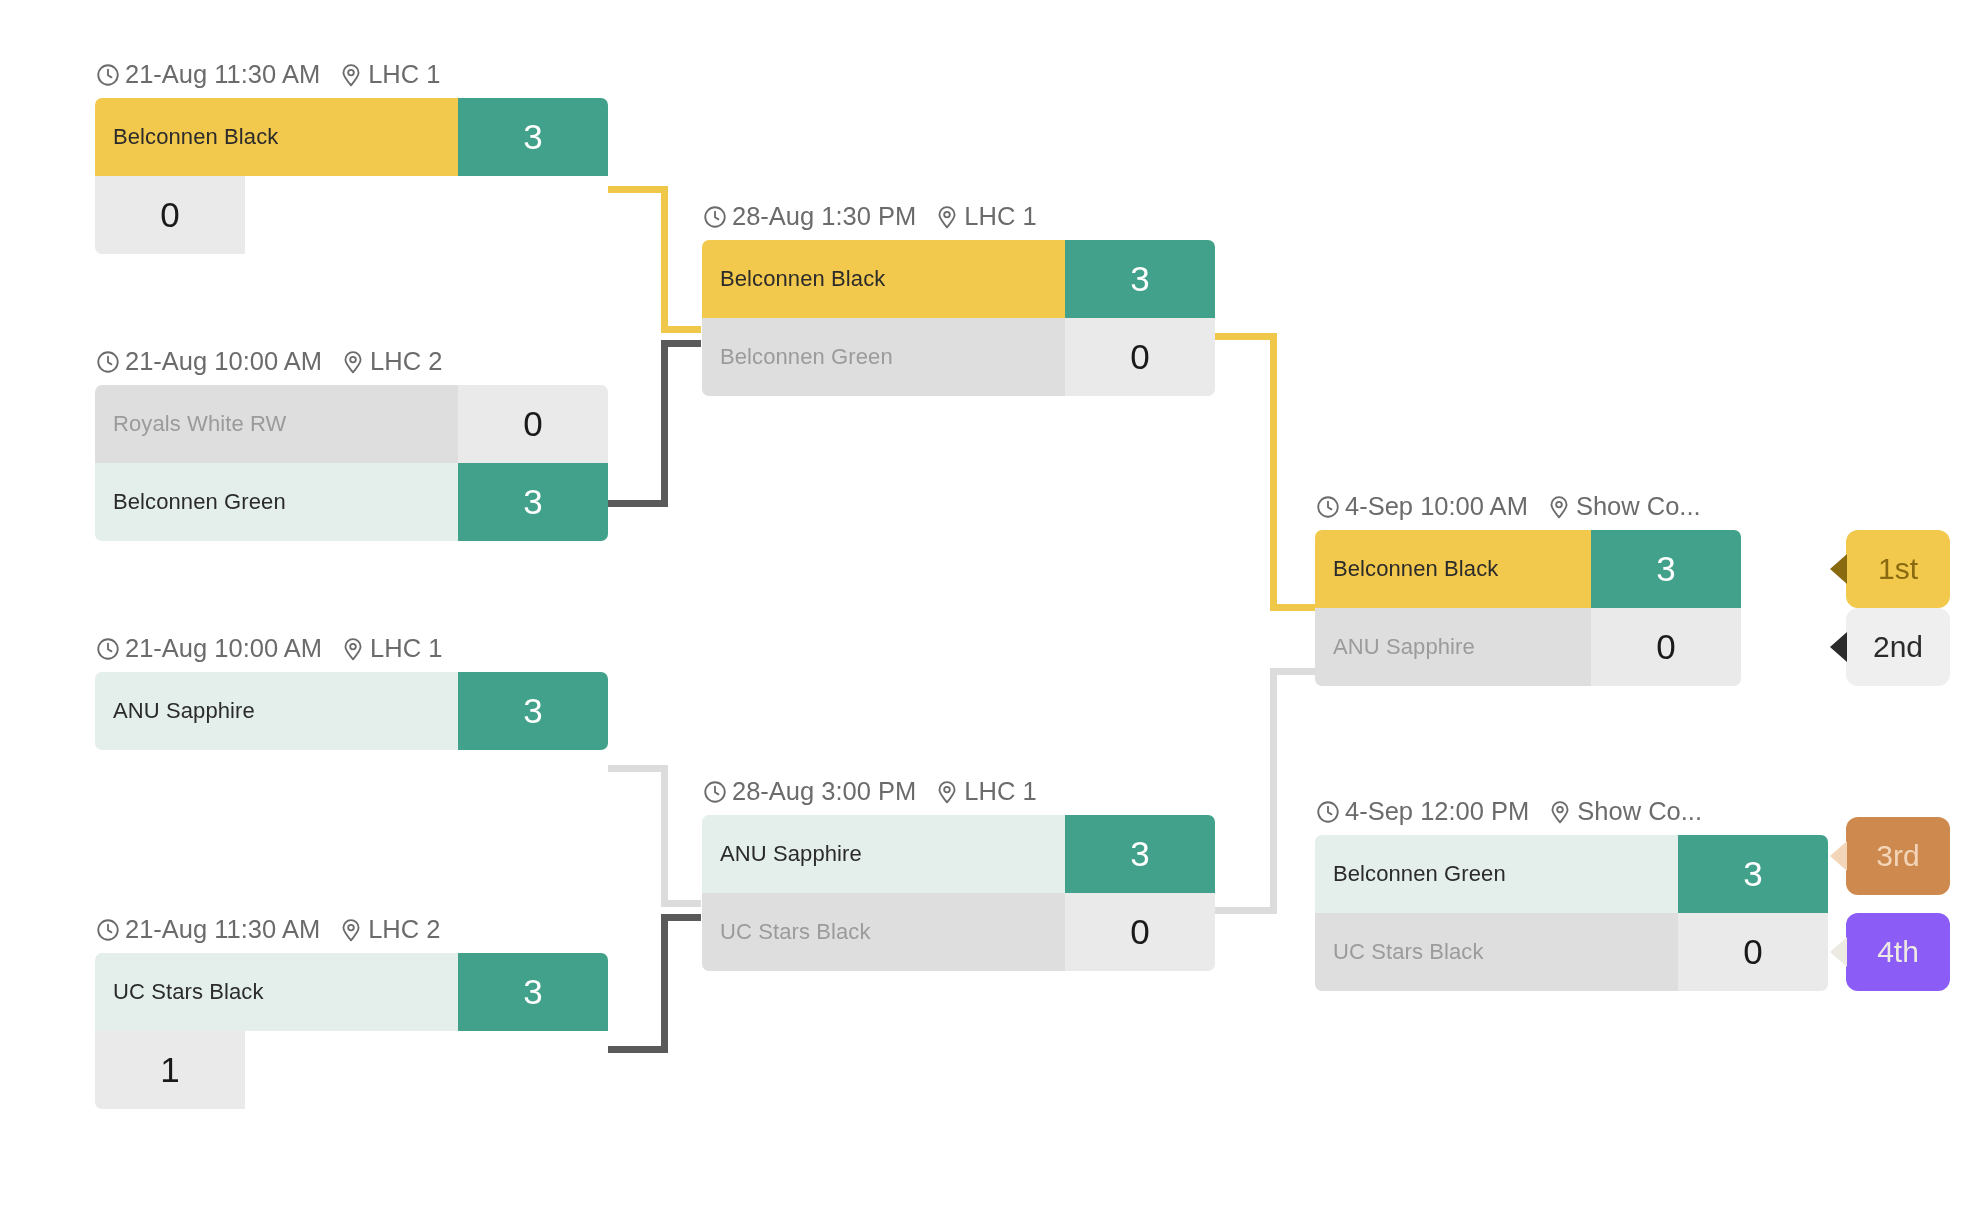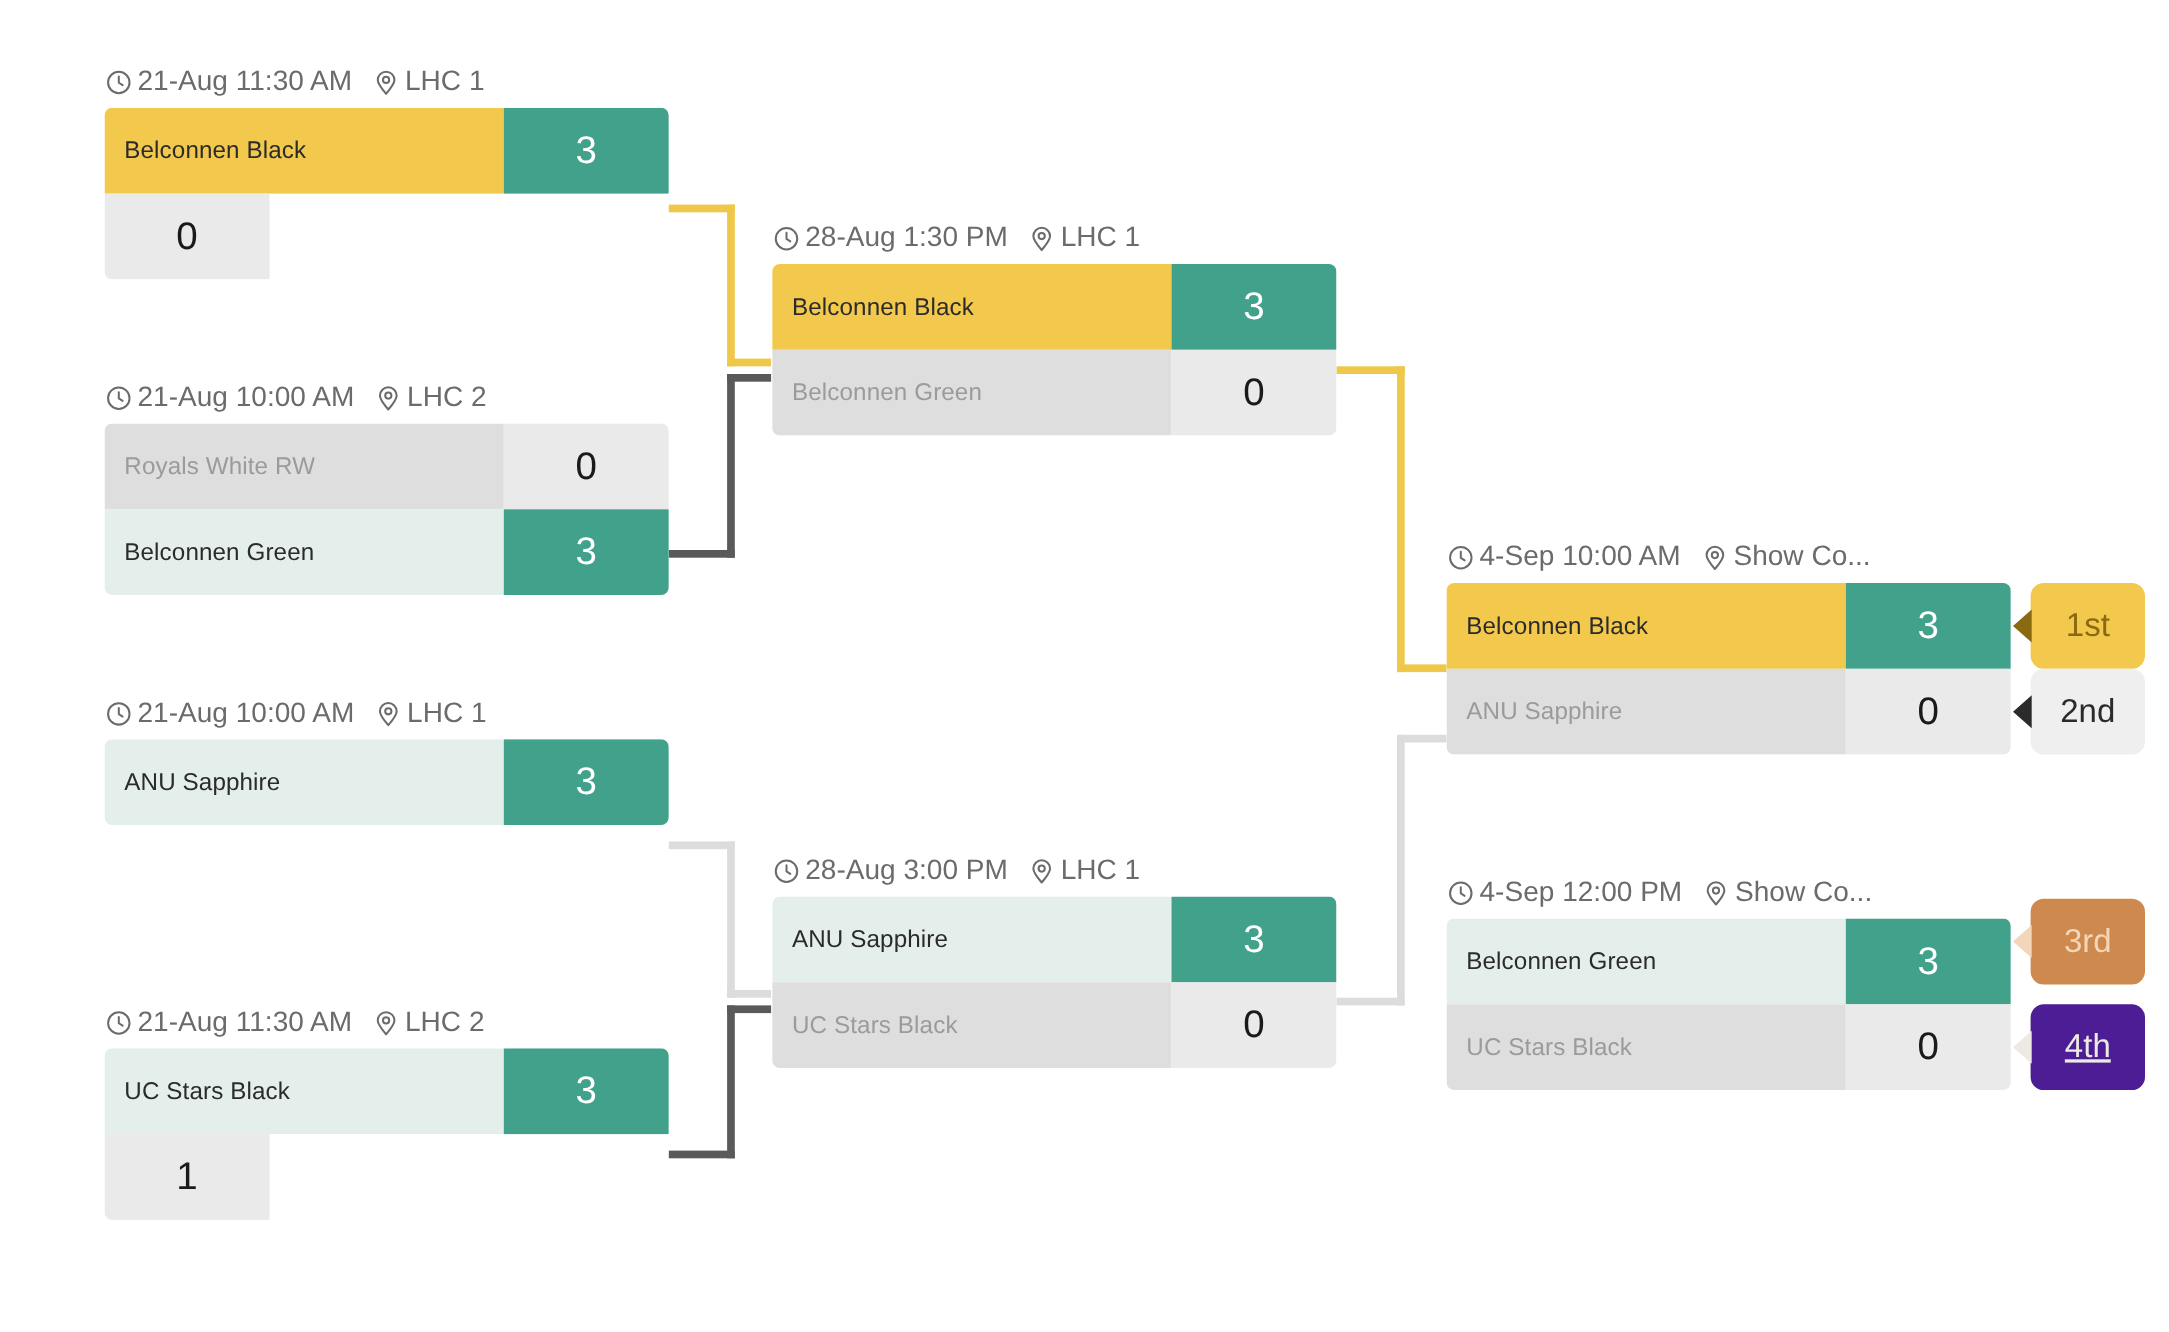--- a/index.html
+++ b/index.html
@@ -129,21 +129,21 @@
     top: 50%;
     transform: translateY(-50%);
     width: 0; height: 0;
     border-top: 15px solid transparent;
     border-bottom: 15px solid transparent;
     border-right: 17px solid currentColor;
   }
   .badge.first  { background: #F2C94C; color: #8A6A10; }
   .badge.second { background: #EFEFEF; color: #2b2b2b; }
   .badge.third  { background: #CE8A4E; color: #F3D6BA; }
-  .badge.fourth { background: #4c1d95; color: #EDE9E3; text-decoration: underline; }
+  .badge.fourth { background: #8b5cf6; color: #EDE9E3; }
   .badge .lbl { position: relative; z-index: 1; }
   .badge.first  .lbl { color: #8A6A10; }
   .badge.second .lbl { color: #2b2b2b; }
   .badge.third  .lbl { color: #F3D6BA; }
   .badge.fourth .lbl { color: #EDE9E3; }
 </style>
 </head>
 <body>
 
 <div id="bracket">
@@ -357,21 +357,21 @@
       </div>
       <div class="row lose">
         <div class="team">
           <span>UC Stars Black</span>
         </div>
         <div class="score">0</div>
       </div>
     </div>
   </div>
 
-  <div class="match" style="left:1315px; top:490px; width:513px;">
+  <div class="match" style="left:1315px; top:490px; width:426px;">
     <div class="match-meta">
       <span class="meta-icon">
         <svg width="26" height="26" viewBox="0 0 24 24" fill="none" stroke="#6b6b6b" stroke-width="1.7" stroke-linecap="round" stroke-linejoin="round">
           <circle cx="12" cy="12" r="9"></circle>
             <path d="M12 7v5.2l3.2 2"></path>
         </svg>
       </span>
       <span class="meta-text">4-Sep 10:00 AM</span>
       <span class="meta-gap"></span>
       <span class="meta-icon">

